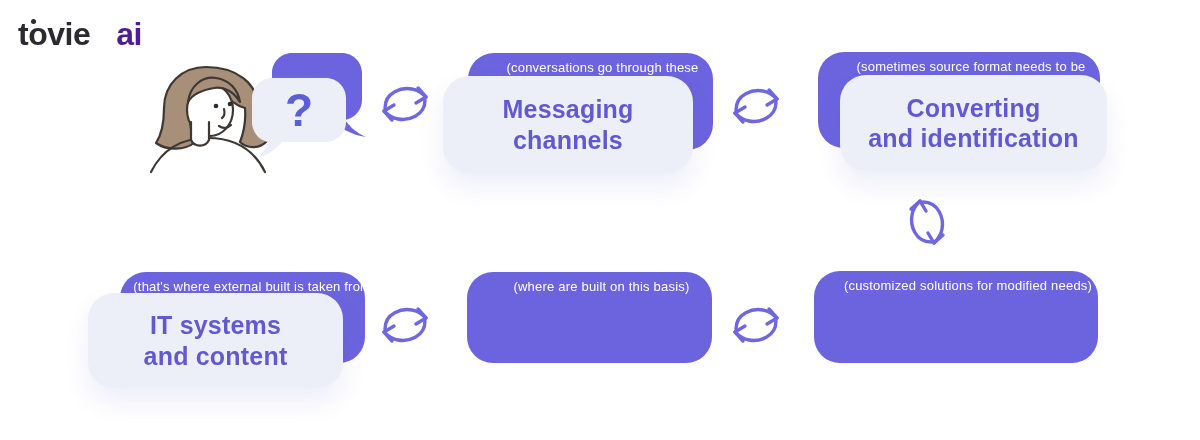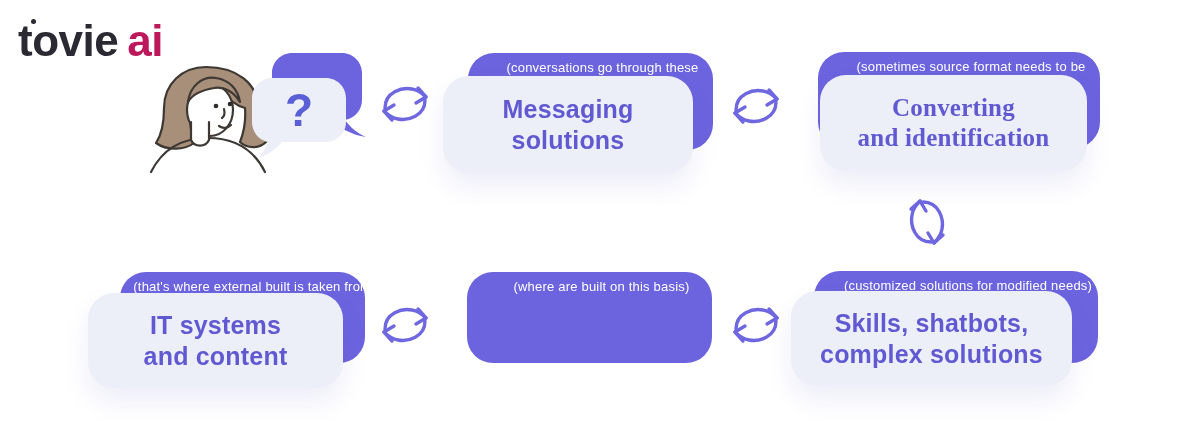--- a/index.html
+++ b/index.html
@@ -1,23 +1,23 @@
 <!DOCTYPE html>
 <html><head>
 <meta charset="utf-8">
 <style>
   html,body{margin:0;padding:0;background:#fff;}
   .canvas{
     position:relative;width:1200px;height:440px;background:#ffffff;overflow:hidden;
     font-family:"Liberation Sans", sans-serif;
   }
   
-  .logo{position:absolute;left:18px;top:16px;font-size:44px;font-weight:800;letter-spacing:-0.5px;display:flex;gap:9px;}
+  .logo{position:absolute;left:18px;top:16px;font-size:32px;font-weight:800;letter-spacing:-0.5px;display:flex;gap:26px;}
   .logo .primary{color:#2B2A33;}
-  .logo .secondary{color:#be185d;}
+  .logo .secondary{color:#4c1d95;}
   .logo-dot{position:absolute;left:31px;top:19px;width:5px;height:5px;border-radius:50%;background:#2B2A33;}
   
   .back{
     position:absolute;background:#6C63DE;border-radius:26px;
   }
   .front{
     position:absolute;background:#EDEFF8;border-radius:26px;
     box-shadow:0 14px 24px rgba(90,85,200,0.10);
     display:flex;align-items:center;justify-content:center;
   }
@@ -26,21 +26,21 @@
     position:absolute;top:7px;left:12px;
   }
   .title{
     color:#6159D1;font-weight:700;font-size:25px;line-height:1.22;text-align:center;
     white-space:pre-line;letter-spacing:0.2px;
   }
   
   .n1-back{left:468px;top:53px;width:245px;height:97px;}
   .n1-front{left:443px;top:76px;width:250px;height:97px;}
   .n2-back{left:818px;top:52px;width:282px;height:96px;}
-  .n2-front{left:820px;top:75px;width:267px;height:96px;font-family:Liberation Serif, serif;}
+  .n2-front{left:840px;top:75px;width:267px;height:96px;}
   .n3-back{left:120px;top:272px;width:245px;height:91px;}
   .n3-front{left:88px;top:293px;width:255px;height:95px;}
   .n4-back{left:467px;top:272px;width:245px;height:91px;}
   .n4-front{left:442px;top:292px;width:251px;height:94px;}
   .n5-back{left:814px;top:271px;width:284px;height:92px;}
   .n5-front{left:791px;top:291px;width:281px;height:95px;}
   
   .sync{position:absolute;width:54px;height:44px;}
   .s1{left:378px;top:82px;}
   .s2{left:729px;top:84px;}
@@ -125,21 +125,21 @@
       <path d="M47 18 C47 34 30 39 20 37 C13 36 9 32 6 29"></path>
         <path d="M14 38 L6 29 L16 23"></path>
     </g>
   </svg>
 
   <div class="back n1-back">
     <div class="caption">(conversations go through these channels)</div>
   </div>
   <div class="front n1-front">
     <div class="title">Messaging
-solutions</div>
+channels</div>
   </div>
 
   <div class="back n2-back">
     <div class="caption">(sometimes source format needs to be modified)</div>
   </div>
   <div class="front n2-front">
     <div class="title">Converting
 and identification</div>
   </div>
 
@@ -151,18 +151,14 @@
 and content</div>
   </div>
 
   <div class="back n4-back">
     <div class="caption">(where are built on this basis)</div>
   </div>
 
   <div class="back n5-back">
     <div class="caption">(customized solutions for modified needs)</div>
   </div>
-  <div class="front n5-front">
-    <div class="title">Skills, shatbots,
-complex solutions</div>
-  </div>
 
 </div>
 
 </body></html>

